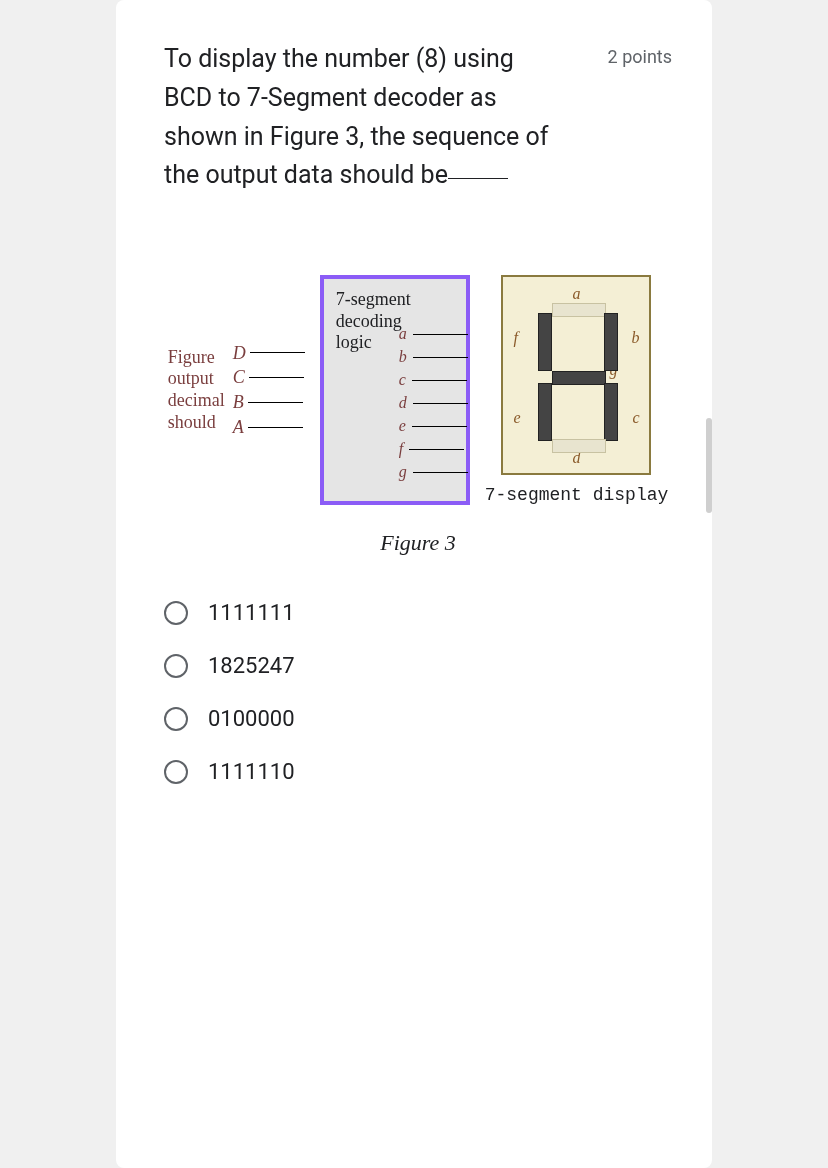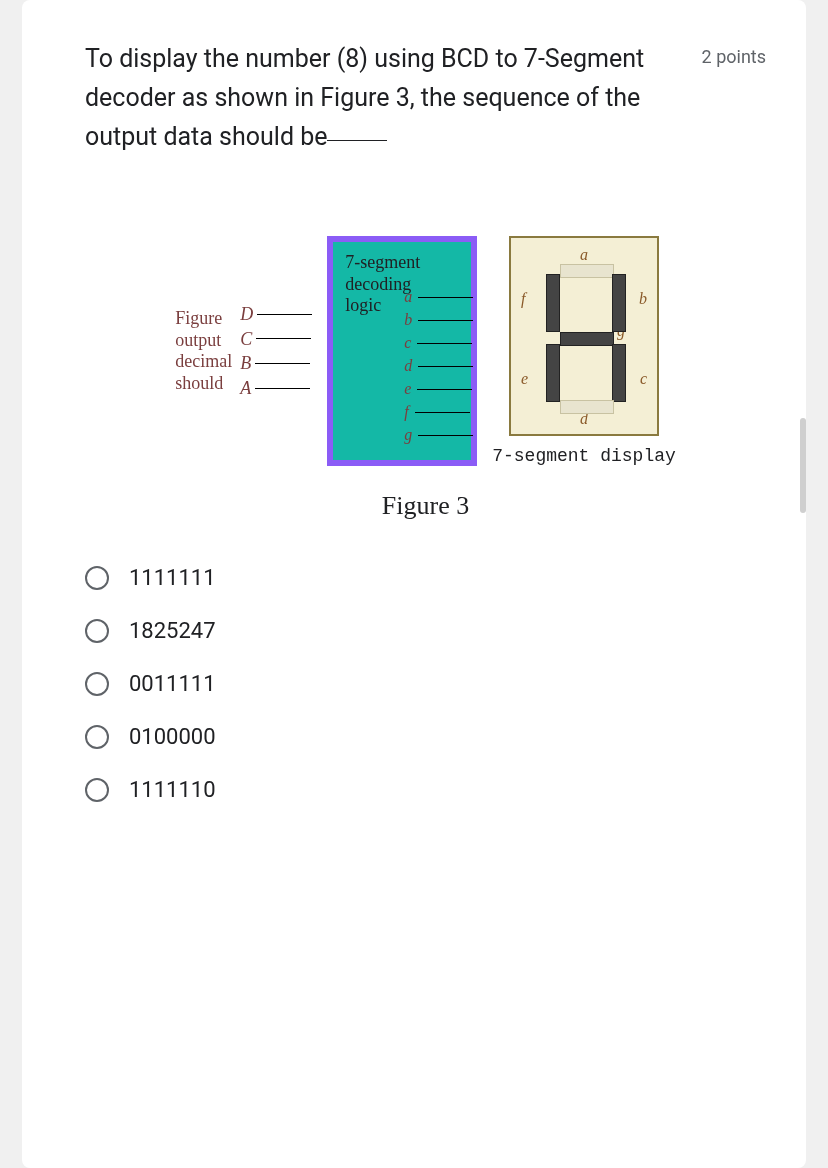--- a/index.html
+++ b/index.html
@@ -5,24 +5,24 @@
   body {
     margin: 0;
     font-family: -apple-system, BlinkMacSystemFont, "Segoe UI", Roboto, Arial, sans-serif;
     background: #f0f0f0;
     display: flex;
     justify-content: center;
   }
   .card {
     background: #fff;
     border-radius: 8px;
-    width: 784px;
+    width: 596px;
     min-height: 1168px;
     box-sizing: border-box;
-    padding: 40px 40px 40px 63px;
+    padding: 40px 40px 40px 48px;
     position: relative;
   }
   .scroll-indicator{
     position:absolute;
     right:0; top:418px;
     width:6px; height:95px;
     background:#cfcfcf;
     border-radius:3px;
   }
   .question-row{
@@ -78,22 +78,22 @@
     font-size:18px;
     color:#7a3e3e;
     line-height:1.15;
     display:flex;
     flex-direction:column;
     gap:4px;
   }
   .pin-row{display:flex;align-items:center;}
   .pin-line{display:inline-block;width:55px;height:1px;background:#000;margin-left:4px;}
   .decoder{
-    border:6px solid #8b5cf6;
-    background:#14b8a6;
+    border:4px solid #8b5cf6;
+    background:#e5e5e5;
     width:150px;
     height:230px;
     box-sizing:border-box;
     padding:10px 12px;
     font-family:"Times New Roman", serif;
     font-size:18px;
     color:#202124;
     position:relative;
   }
   .decoder-title{line-height:1.2;}
@@ -155,23 +155,24 @@
   .seg-e{left:0;top:80px;}
   .seg-c{right:0;top:80px;}
   .display-caption{
     font-family:Liberation Mono, monospace;
     font-size:18px;color:#202124;
     text-align:center;margin-top:10px;
   }
   .figure-caption{
     text-align:center;
     font-family:"Times New Roman", serif;
-    font-size:26px;
+    font-size:22px;
     color:#202124;
     margin:25px 0 30px 0;
+    font-style:italic;
   }
   .options{margin-top:10px;}
   .option{
     display:flex;
     align-items:center;
     gap:20px;
     padding:14px 0;
     cursor:pointer;
   }
   .radio{
@@ -298,24 +299,20 @@
     <div class="option">
       <div class="radio"></div>
       <div class="option-label">1111111</div>
     </div>
     <div class="option">
       <div class="radio"></div>
       <div class="option-label">1825247</div>
     </div>
     <div class="option">
       <div class="radio"></div>
-      <div class="option-label">0011111</div>
-    </div>
-    <div class="option">
-      <div class="radio"></div>
       <div class="option-label">0100000</div>
     </div>
     <div class="option">
       <div class="radio"></div>
       <div class="option-label">1111110</div>
     </div>
   </div>
 </div>
 
 </body></html>

